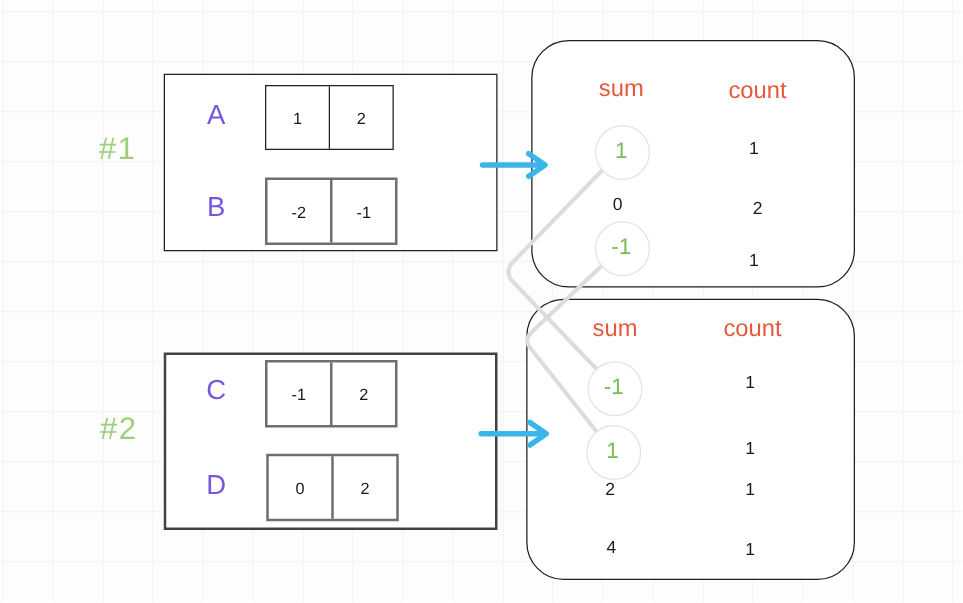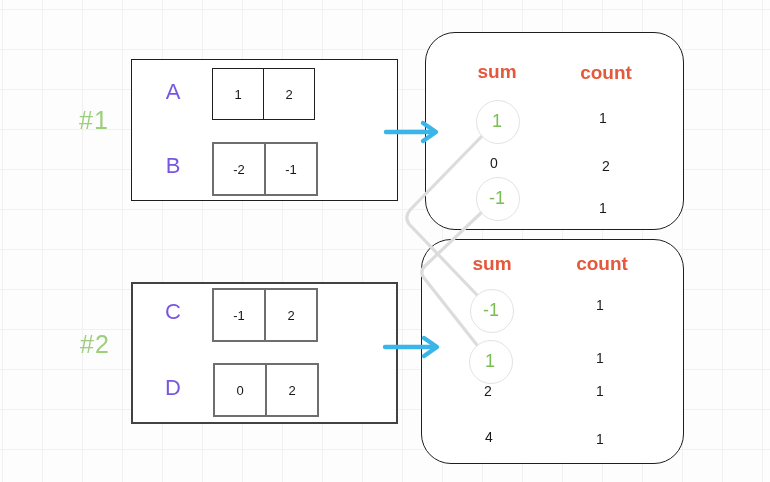--- a/index.html
+++ b/index.html
@@ -23,21 +23,21 @@
 
   .tag{position:absolute;z-index:4;transform:translate(-50%,-50%);font-size:25px;font-weight:500;color:#9cce7c;letter-spacing:1px;}
   .rowlbl{position:absolute;z-index:4;transform:translate(-50%,-50%);font-size:22px;font-weight:500;color:#7757e0;}
   .cells{position:absolute;z-index:4;display:flex;border:1.6px solid #1f1f1f;background:#fff;}
   .cells .cell{width:50px;height:50px;display:flex;align-items:center;justify-content:center;
     font-size:13px;font-weight:500;color:#161616;}
   .cells .cell + .cell{border-left:1.6px solid #1f1f1f;}
   .cells.gray{border:2px solid #6e6e6e;}
   .cells.gray .cell + .cell{border-left:2px solid #6e6e6e;}
 
-  .hdr{position:absolute;z-index:4;transform:translate(-50%,-50%);font-size:19px;font-weight:700;color:#e4593c;}
+  .hdr{position:absolute;z-index:4;transform:translate(-50%,-50%);font-size:19px;font-weight:400;color:#e4593c;}
   .sumv{position:absolute;z-index:5;transform:translate(-50%,-50%);font-size:14px;font-weight:500;color:#1a1a1a;}
   .sumv.green{font-size:18px;color:#79bd53;}
   .cntv{position:absolute;z-index:5;transform:translate(-50%,-50%);font-size:14px;font-weight:500;color:#1a1a1a;}
   .ring{position:absolute;z-index:4;width:42px;height:42px;border-radius:50%;
     border:1.6px solid #e3e3e3;background:rgba(255,255,255,0.8);}
 </style>
 </head>
 <body>
 
 <div class="stage">

